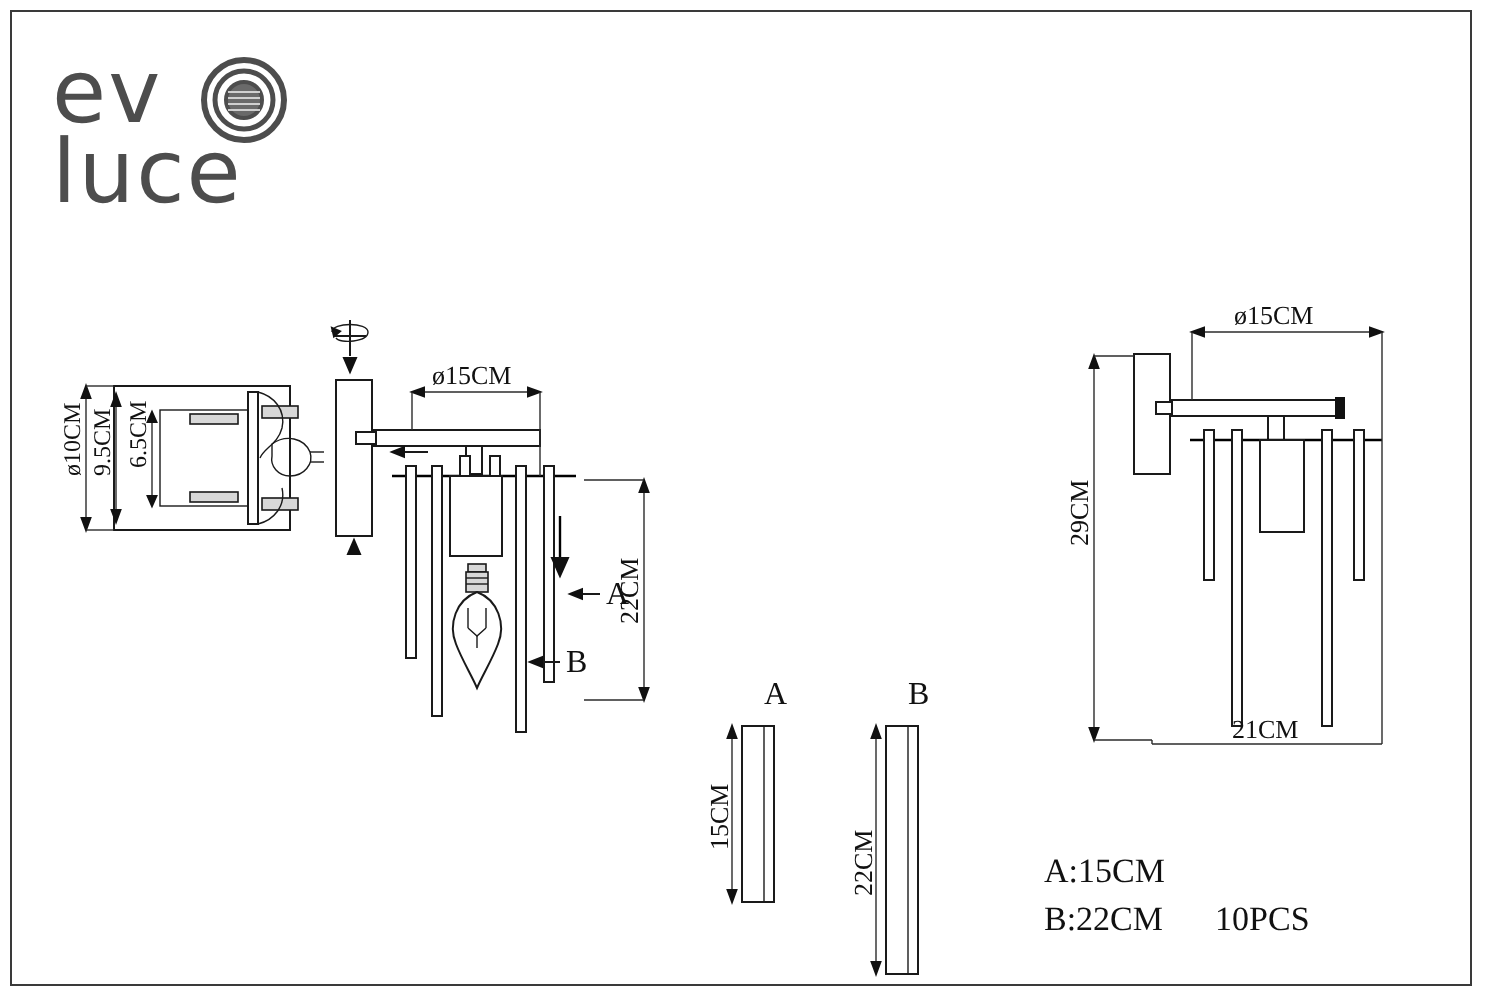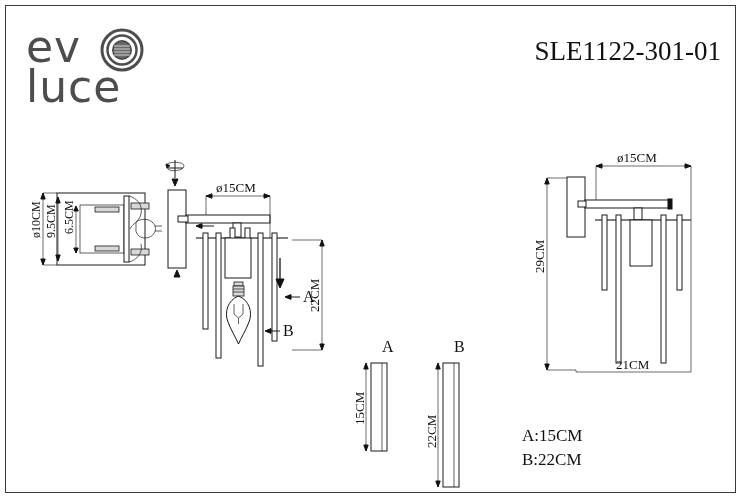--- a/index.html
+++ b/index.html
@@ -115,21 +115,20 @@
       <circle cx="22" cy="22" r="9" fill="#6a6a6a" stroke="#4d4d4d" stroke-width="2"></circle>
       <g stroke="#dcdcdc" stroke-width="0.9">
         <line x1="14" y1="18" x2="30" y2="18"></line>
         <line x1="14" y1="21" x2="30" y2="21"></line>
         <line x1="14" y1="24" x2="30" y2="24"></line>
         <line x1="14" y1="27" x2="30" y2="27"></line>
       </g>
     </svg>
   </div>
 
-  <div id="title">SLE1122-301-01</div>
 
   <svg id="dwg" width="743" height="500">
 
     <g>
 
       <rect class="ln" x="57" y="193" width="88" height="72"></rect>
 
       <rect class="lnT" x="80" y="205" width="44" height="48"></rect>
 
       <rect class="fillw" x="124" y="196" width="5" height="66"></rect>
@@ -304,16 +303,17 @@
     </g>
 
   </svg>
 
   <div id="partslist">
     <div class="prow">
       <span class="plabel">A:15CM</span>
     </div>
     <div class="prow">
       <span class="plabel">B:22CM</span>
+      <span class="pqty">10PCS</span>
     </div>
   </div>
 
 </div>
 
 </body></html>

